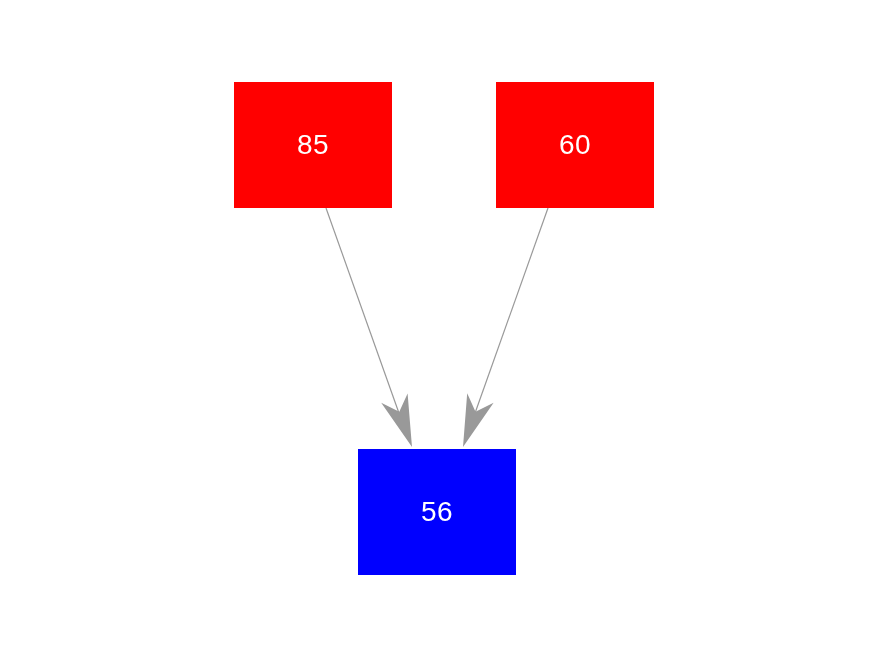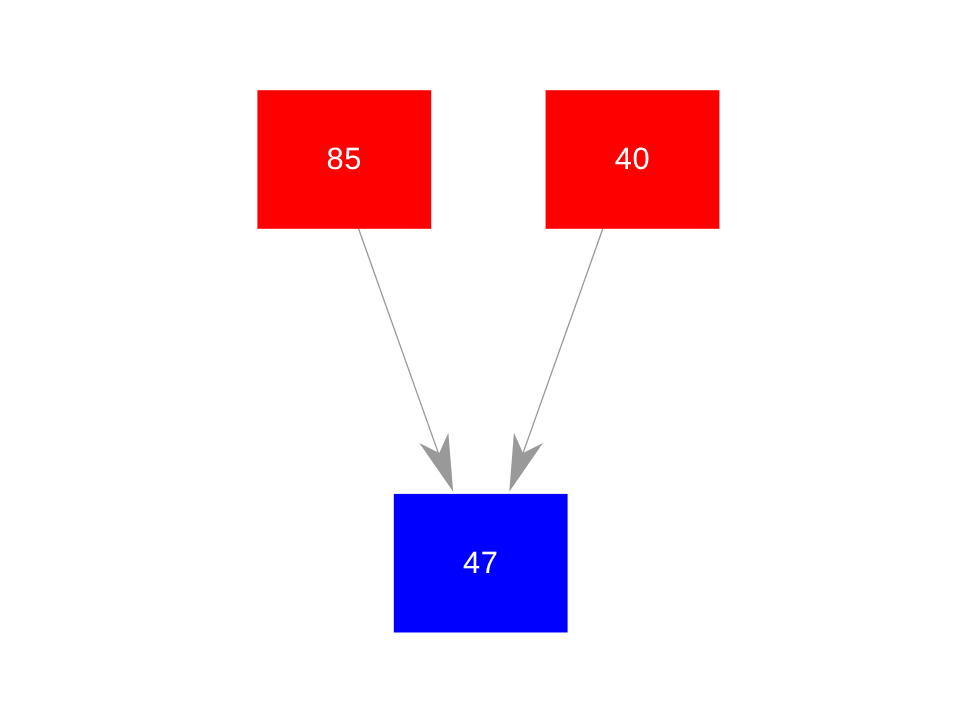--- a/index.html
+++ b/index.html
@@ -52,20 +52,20 @@
       <line class="edge-line" x1="548" y1="208" x2="474" y2="416" stroke="#999999"></line>
       <polygon points="463,447 467.2,393.3 475.5,411.8 493.6,402.7" fill="#999999"></polygon>
     </g>
   </svg>
 
   <div class="node node-85" style="background-color: rgb(255, 0, 0);">
     <span style="color: rgb(255, 255, 255);">85</span>
   </div>
 
   <div class="node node-88" style="background-color: rgb(255, 0, 0);">
-    <span style="color: rgb(255, 255, 255);">40</span>
+    <span style="color: rgb(255, 255, 255);">60</span>
   </div>
 
   <div class="node node-56" style="background-color: rgb(0, 0, 255);">
-    <span style="color: rgb(255, 255, 255);">47</span>
+    <span style="color: rgb(255, 255, 255);">56</span>
   </div>
 
 </div>
 
 </body></html>

